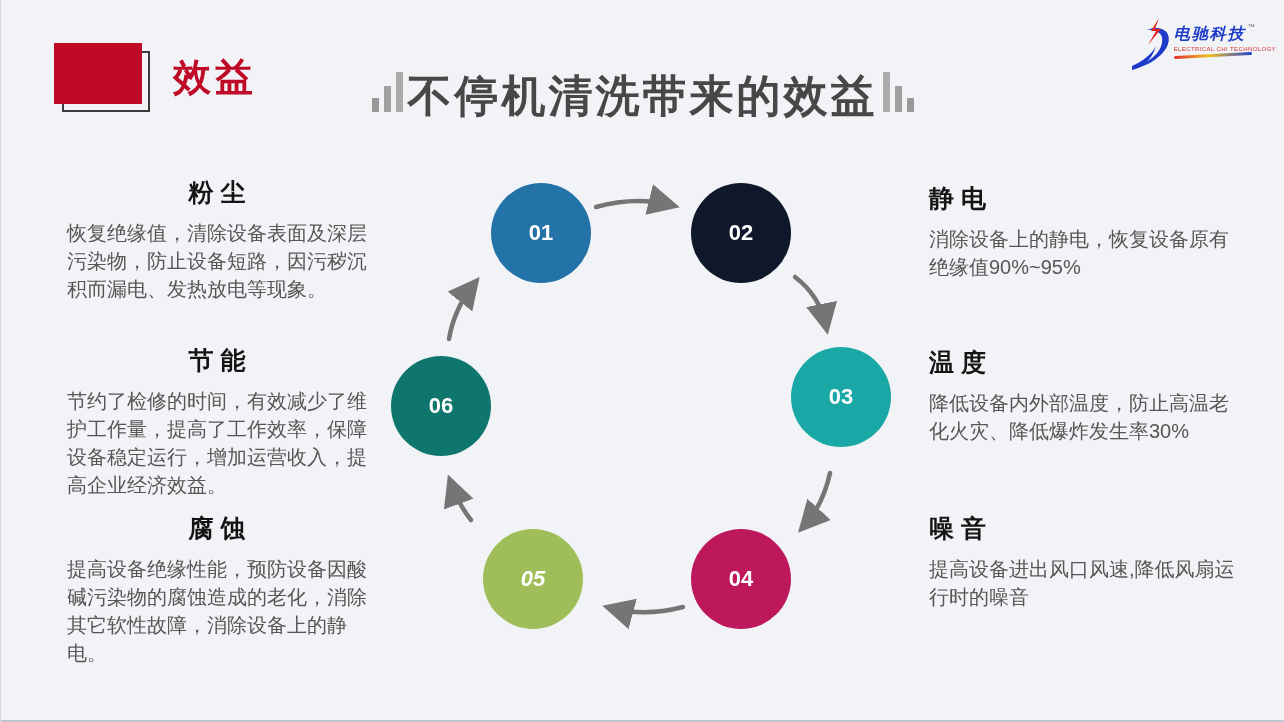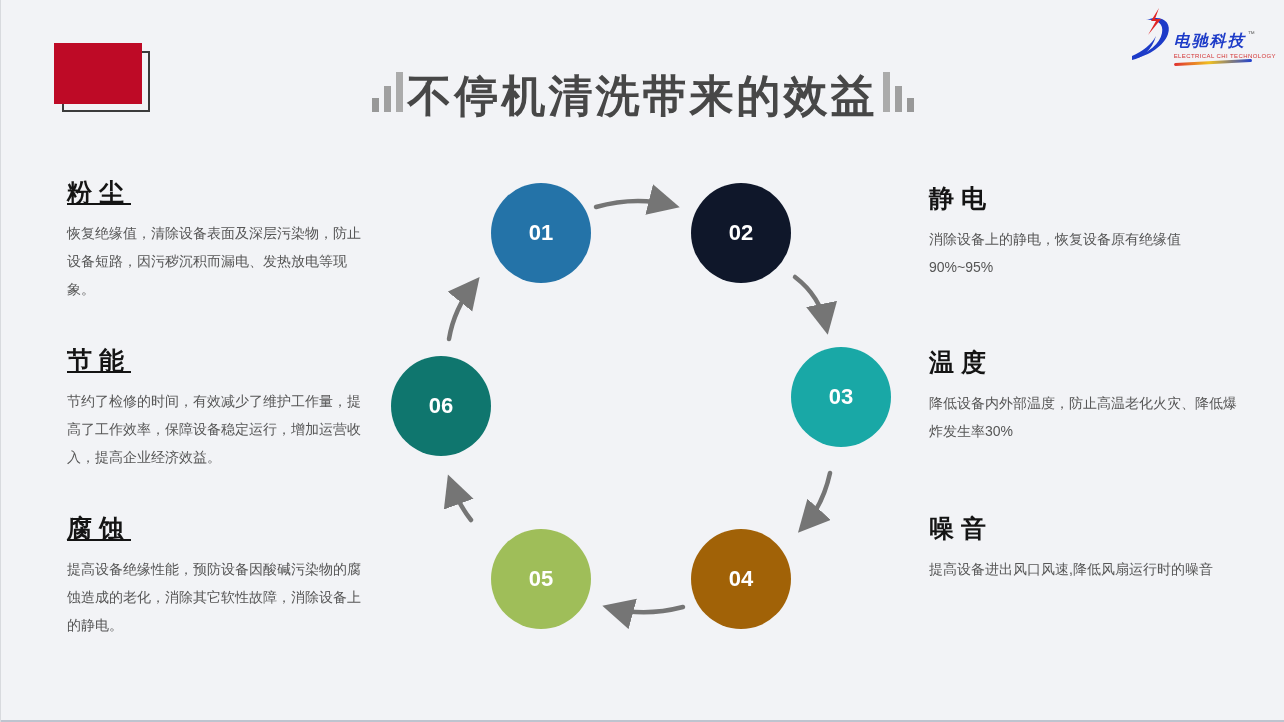--- a/index.html
+++ b/index.html
@@ -36,21 +36,21 @@
   .bars span { display: block; width: 7px; }
   .bars .b1 { height: 14px; background: #989898; }
   .bars .b2 { height: 26px; background: #a0a0a0; }
   .bars .b3 { height: 40px; background: #ababab; }
   .main-title {
     font-size: 44px; font-weight: 800; color: #474747; letter-spacing: 3px;
     line-height: 1.1; white-space: nowrap;
   }
 
   
-  .logo { position: absolute; top: 6px; right: 8px; display: flex; align-items: flex-end; z-index: 3; }
+  .logo { position: absolute; top: 16px; right: 8px; display: flex; align-items: flex-start; z-index: 3; }
   .logo-mark { width: 52px; height: 58px; }
   .logo-texts { display: flex; flex-direction: column; margin-left: -6px; margin-top: 8px; }
   .logo-name-row { display: flex; align-items: flex-start; }
   .logo-name {
     font-family: "Liberation Serif", serif;
     font-style: italic; font-weight: 700; font-size: 16px; color: #1d3bc8; letter-spacing: 2px;
     white-space: nowrap;
   }
   .logo-tm { font-size: 7px; color: #666; margin-left: 2px; margin-top: -1px; }
   .logo-subtitle { font-size: 6px; color: #d23232; letter-spacing: 0.4px; margin-top: 1px; white-space: nowrap; }
@@ -60,54 +60,55 @@
     transform: rotate(-3deg);
   }
 
   
   .section { position: absolute; }
   .section .heading {
     font-size: 25px; font-weight: 700; color: #141414; letter-spacing: 7px;
     margin-bottom: 10px;
   }
   .section .body {
-    font-size: 14px; line-height: 28px; color: #565656;
+    font-size: 20px; line-height: 28px; color: #565656;
   }
   .sec-left { left: 66px; width: 300px; }
-  .sec-left .heading { text-align: left; margin-right: -7px; text-decoration: underline; }
+  .sec-left .heading { text-align: center; margin-right: -7px; }
   .sec-right { left: 928px; width: 312px; }
   .sec-dust      { top: 176px; }
   .sec-energy    { top: 344px; }
   .sec-corrosion { top: 512px; }
   .sec-static    { top: 182px; }
   .sec-temp      { top: 346px; }
   .sec-noise     { top: 512px; }
 
   
   .cycle { position: absolute; left: 370px; top: 165px; width: 540px; height: 500px; }
   .cycle svg.arrows { position: absolute; left: 0; top: 0; }
   .step {
     position: absolute; width: 100px; height: 100px; border-radius: 50%;
     display: flex; align-items: center; justify-content: center;
     color: #ffffff; font-size: 22px; font-weight: 700;
   }
   .step-01 { left: 120px; top: 18px; }
   .step-02 { left: 320px; top: 18px; }
   .step-03 { left: 420px; top: 182px; }
   .step-04 { left: 320px; top: 364px; }
-  .step-05 { left: 120px; top: 364px; }
+  .step-05 { left: 112px; top: 364px; font-style: italic; }
   .step-06 { left: 20px;  top: 191px; }
 </style>
 </head>
 <body>
 
 <div class="slide">
 
   <div class="tag-outline"></div>
   <div class="tag-box" style="background-color: rgb(190, 10, 38);"></div>
+  <div class="tag-label" style="color: rgb(190, 10, 38);">效益</div>
 
   <div class="title-row">
     <div class="bars">
       <span class="b1"></span>
         <span class="b2"></span>
         <span class="b3"></span>
     </div>
     <div class="main-title">不停机清洗带来的效益</div>
     <div class="bars">
       <span class="b3"></span>
@@ -170,19 +171,19 @@
         <path d="M424 112 Q 449 131 455 161" marker-end="url(#ah)"></path>
         <path d="M459 308 Q 452 340 433 361" marker-end="url(#ah)"></path>
         <path d="M312 442 Q 273 452 240 443" marker-end="url(#ah)"></path>
         <path d="M100 355 Q 88 340 80 318" marker-end="url(#ah)"></path>
         <path d="M78 174 Q 83 144 103 119" marker-end="url(#ah)"></path>
       </g>
     </svg>
     <div class="step step-01" style="background-color: rgb(36, 115, 168);">01</div>
     <div class="step step-02" style="background-color: #0f172a;">02</div>
     <div class="step step-03" style="background-color: rgb(25, 168, 166);">03</div>
-    <div class="step step-04" style="background-color: #a16207;">04</div>
+    <div class="step step-04" style="background-color: #be185d;">04</div>
     <div class="step step-05" style="background-color: rgb(159, 190, 89);">05</div>
     <div class="step step-06" style="background-color: #0f766e;">06</div>
   </div>
 
   <div class="bottom-edge"></div>
 </div>
 
 </body></html>

